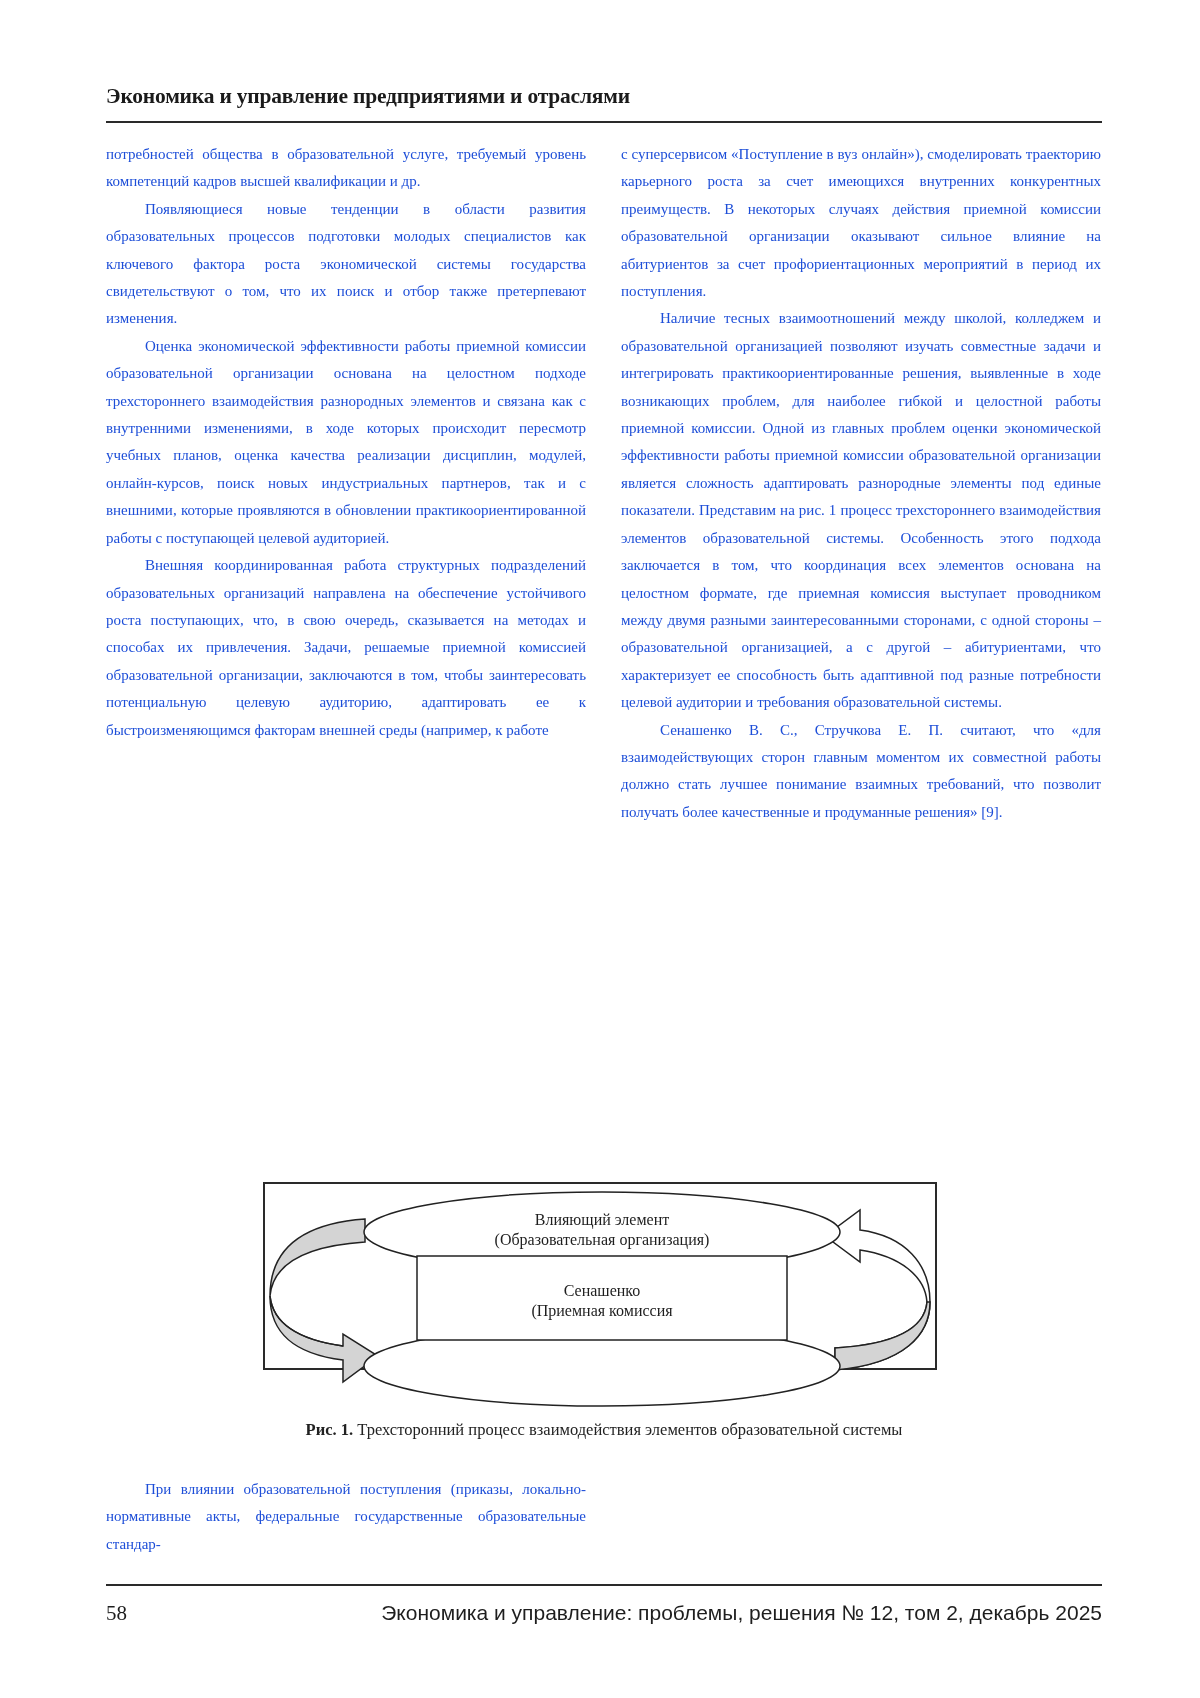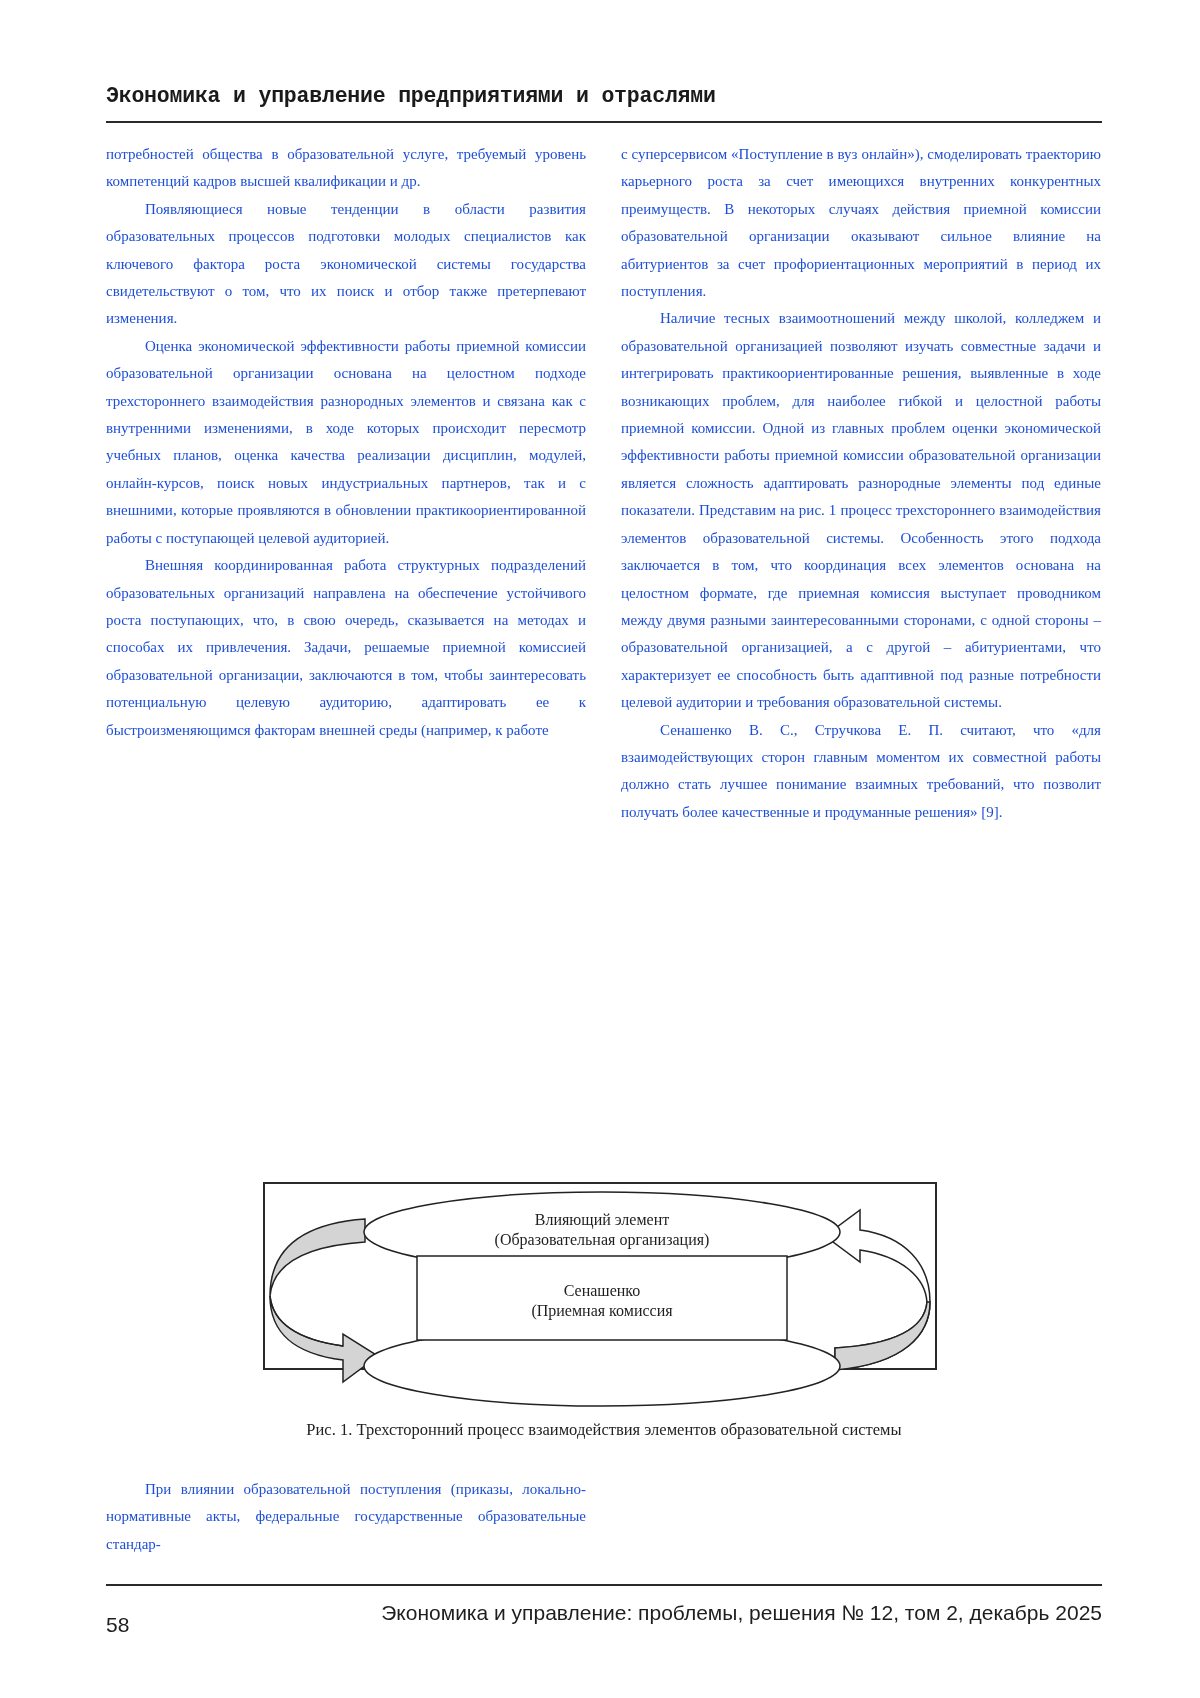--- a/index.html
+++ b/index.html
@@ -1,20 +1,20 @@
 <!DOCTYPE html>
 <html><head>
 <meta charset="utf-8">
 <style>
   html, body { margin:0; padding:0; background:#ffffff; }
   body { width:1200px; height:1698px; position:relative; overflow:hidden; color:#1e1e1e; }
   .page { position:absolute; left:0; top:0; width:1200px; height:1698px; }
   .running-head {
     position:absolute; left:106px; top:84px; width:996px;
-    font-family:Liberation Mono, monospace; font-weight:bold; font-size:21.5px;
+    font-family:Liberation Serif, serif; font-weight:bold; font-size:21.5px;
     letter-spacing:-0.2px; color:#1a1a1a;
   }
   .rule { position:absolute; left:106px; width:996px; height:2px; background:#2a2a2a; }
   .rule.top { top:121px; }
   .rule.bottom { top:1584px; }
   .col {
     position:absolute; width:480px;
     font-family:"Liberation Serif", serif; font-size:15px; line-height:27.4px;
     text-align:justify; color:#1d4ed8;
   }
@@ -30,26 +30,26 @@
   }
   .figure-frame svg { position:absolute; left:0; top:0; }
   .fig-label {
     position:absolute; font-family:"Liberation Serif", serif; font-size:16px;
     text-align:center; color:#1e1e1e; line-height:20px; width:300px;
   }
   .caption {
     position:absolute; left:106px; top:1420px; width:996px; text-align:center;
     font-family:"Liberation Serif", serif; font-size:16.5px; color:#222;
   }
-  .caption b { font-weight:normal;margin-top:36px; }
+  .caption b { font-weight:bold;margin-top:36px; }
   .footer {
     position:absolute; left:106px; top:1601px; width:996px;
     font-family:"Liberation Sans", sans-serif; font-size:21px; color:#1e1e1e;
   }
-  .footer .page-num { position:absolute; left:0; top:12px; }
+  .footer .page-num { position:absolute; left:0; top:0;font-family:Liberation Serif, serif; }
   .footer .journal { position:absolute; right:0; top:0; }
 </style>
 </head>
 <body>
 
 <div class="page">
 
   <div class="running-head">Экономика и управление предприятиями и отраслями</div>
   <div class="rule top"></div>
 

